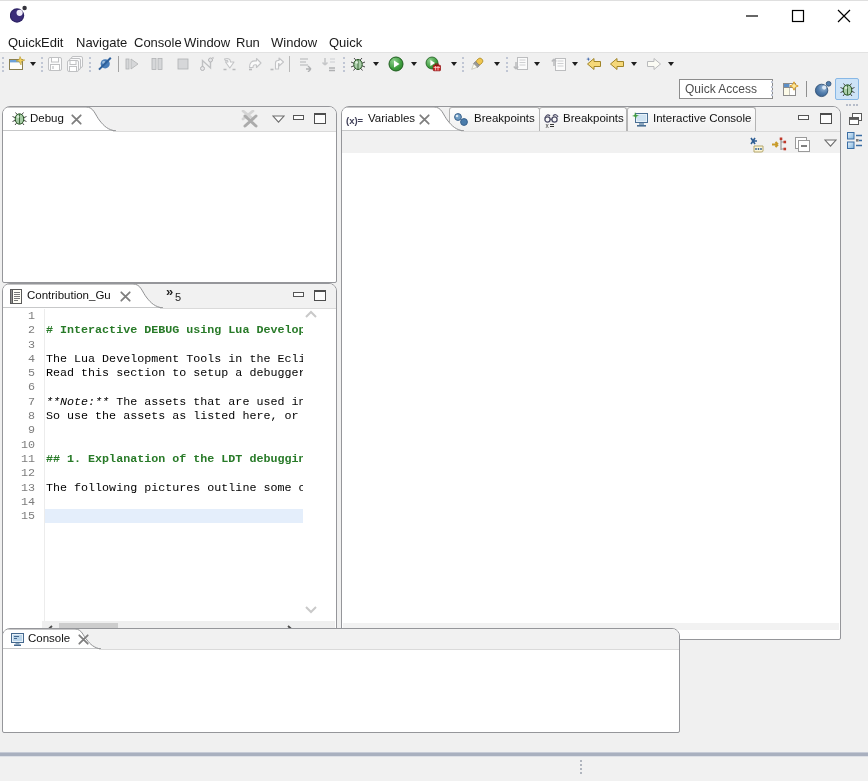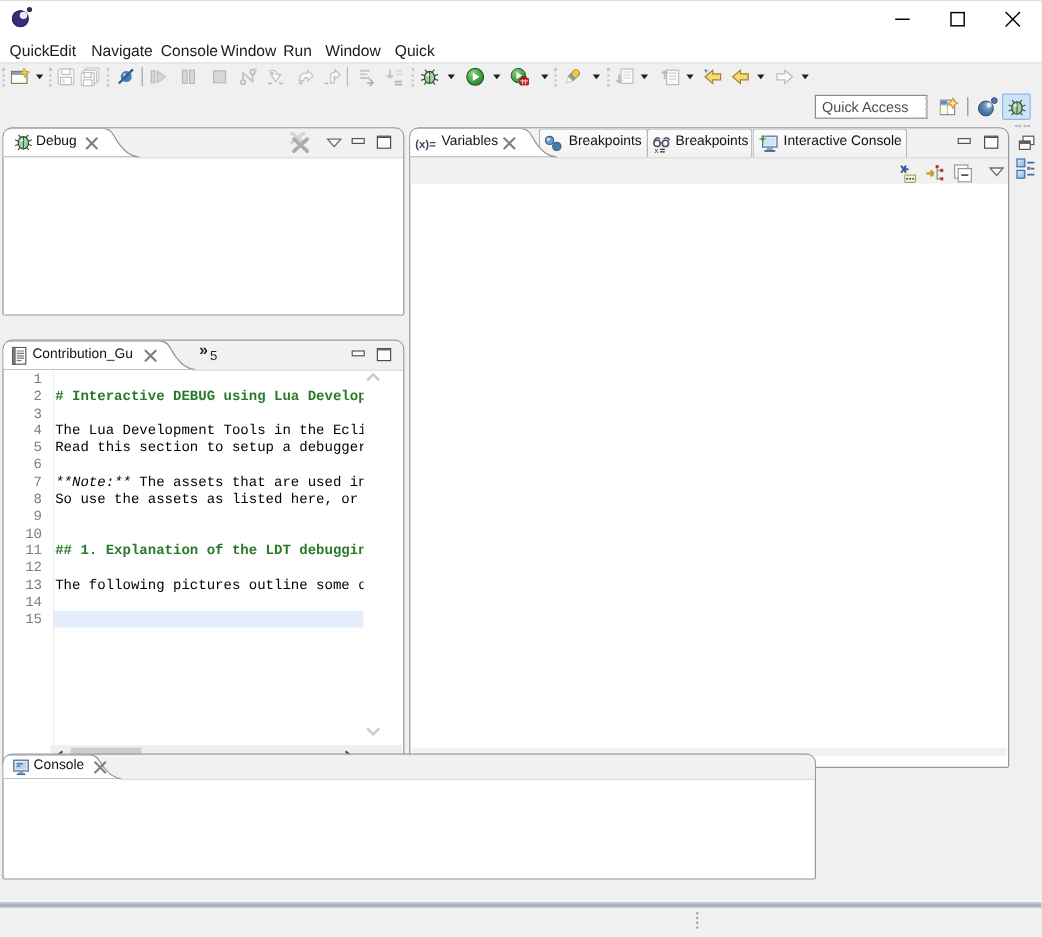--- a/index.html
+++ b/index.html
@@ -279,21 +279,21 @@
         <stop offset="0" stop-color="#e7f2fb"></stop>
         <stop offset="1" stop-color="#7fb3dd"></stop>
       </linearGradient>
     </defs>
   <rect x="1.5" y="1.5" width="6.5" height="6.5" fill="url(#bg1)" stroke="#3b6ea5"></rect>
   <rect x="1.5" y="11" width="6.5" height="6.5" fill="url(#bg1)" stroke="#3b6ea5"></rect>
   <path d="M10 4.5 h6 M13 9.5 h3 M10 14.5 h6" stroke="#3b6ea5" stroke-width="1.6"></path>
   <rect x="10" y="8" width="2.6" height="2.6" fill="#7c7c7c"></rect>
 </svg>
 
-<div class="panel" id="p-debug" style="left:2px;top:106px;width:335px;height:157px">
+<div class="panel" id="p-debug" style="left:2px;top:106px;width:335px;height:177px">
   <div class="phead"></div>
   <div class="hline" style="left:110px;top:24px"></div>
   <svg class="tabsvg" width="120" height="25" viewBox="0 0 120 25">
     <path d="M0,25 L0,8 Q0,1 8,1 L84,1 C92,1 93,9 98,15 C102,20 106,24 114,25 Z" fill="#fff" stroke="#8f9092" stroke-width="1"></path>
   </svg>
   <svg class="abs" style="left:8px;top:3px" width="17" height="17" viewBox="0 0 17 17">
     <g stroke="#4a4a4a" stroke-width="1">
         <line x1="4.5" y1="2.5" x2="7" y2="5.5"></line>
         <line x1="12.5" y1="2.5" x2="10" y2="5.5"></line>
         <line x1="1.5" y1="6.5" x2="5" y2="8"></line>

